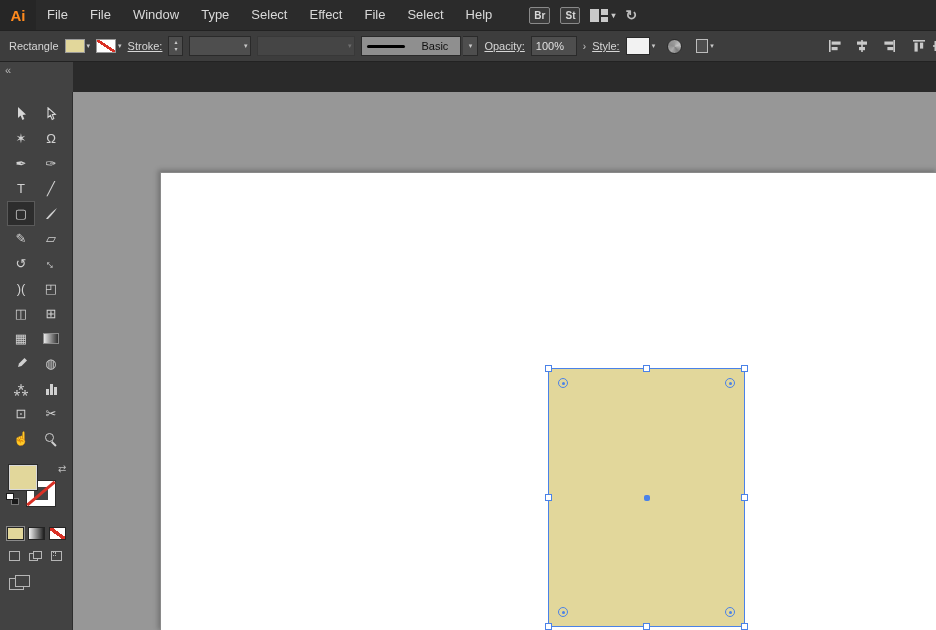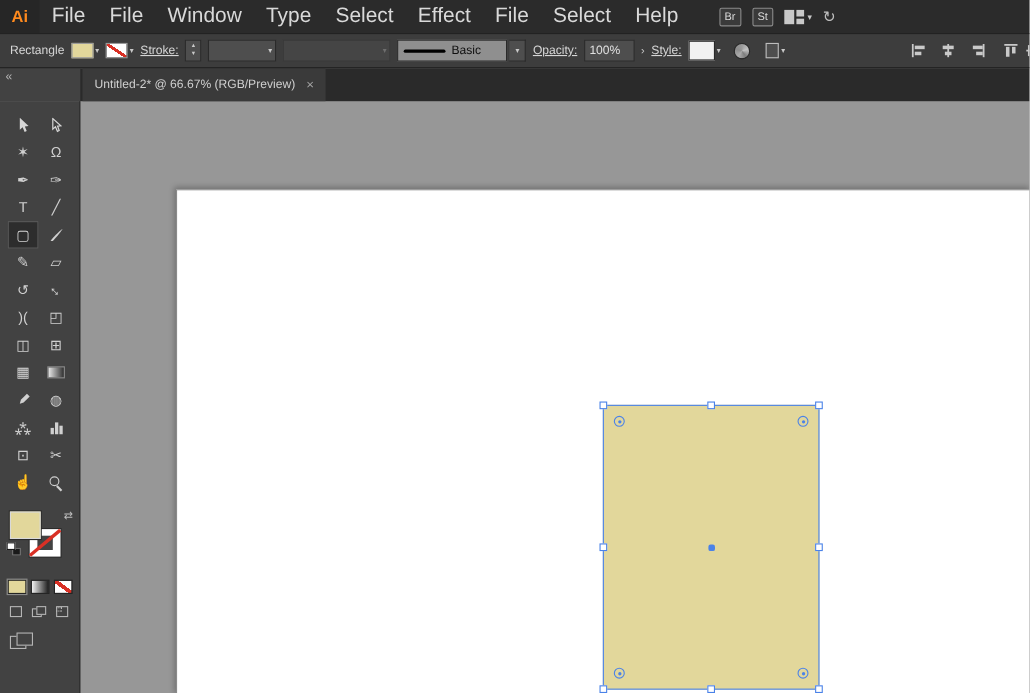--- a/index.html
+++ b/index.html
@@ -9,22 +9,22 @@
     background:#979797;
     font-family:"Liberation Sans", sans-serif;
     -webkit-font-smoothing:antialiased;
   }
 
   
   .menubar { position:absolute; top:0; left:0; right:0; height:30px; background:#2b2b2b;
              display:flex; align-items:center; z-index:10;text-align:center; }
   .logo { width:36px; height:30px; display:flex; align-items:center; justify-content:center;
           color:#ff8a1e; font-weight:bold; font-size:15px; background:#262626; }
-  .menu-item { padding:0 11px; height:30px; line-height:30px; color:#d9d9d9; font-size:19px; cursor:default; }
-  .mb-right { display:flex; align-items:center; margin-left:26px; gap:10px; }
+  .menu-item { padding:0 11px; height:30px; line-height:30px; color:#d9d9d9; font-size:13px; cursor:default; }
+  .mb-right { display:flex; align-items:center; margin-left:26px; gap:10px;font-weight:bold; }
   .mini-btn { border:1px solid #8a8a8a; color:#d9d9d9; font-size:10px; padding:2px 4px; border-radius:2px; background:#3a3a3a; }
   .workspace { display:flex; align-items:center; gap:3px; }
   .ws-grid { position:relative; width:18px; height:13px; }
   .ws-a { position:absolute; left:0; top:0; width:9px; height:13px; background:#c9c9c9; }
   .ws-b { position:absolute; right:0; top:0; width:7px; height:6px; background:#c9c9c9; }
   .ws-c { position:absolute; right:0; bottom:0; width:7px; height:5px; background:#c9c9c9; }
   .ws-chev { color:#c9c9c9; font-size:8px; }
   .syncicon { color:#bdbdbd; font-size:14px; }
 
   
@@ -41,21 +41,21 @@
   .chev { font-size:7px; color:#c9c9c9; }
   .stepper { width:15px; height:20px; background:#4e4e4e; border:1px solid #2a2a2a;
              display:flex; flex-direction:column; align-items:center; justify-content:center;
              font-size:6px; line-height:7px; color:#c9c9c9; }
   .dropdown { height:20px; background:#4e4e4e; border:1px solid #2a2a2a;
               display:flex; align-items:center; justify-content:flex-end; padding-right:3px; }
   .dd-strokew { width:62px; }
   .dd-disabled { width:98px; background:#454545; border-color:#383838; }
   .dd-disabled .chev { color:#6e6e6e; }
   .brush-combo { width:100px; height:20px; background:#8f8f8f; border:1px solid #2a2a2a;
-                 display:flex; align-items:center; gap:5px; padding:0 5px; color:#101010; }
+                 display:flex; align-items:center; gap:16px; padding:0 5px; color:#101010; }
   .brush-line { width:38px; height:3px; background:#000; border-radius:2px; }
   .brush-chev { width:15px; height:20px; background:#4e4e4e; border:1px solid #2a2a2a; border-left:none;
                 display:flex; align-items:center; justify-content:center; }
   .opacity-input { width:46px; height:20px; background:#4e4e4e; border:1px solid #2a2a2a;
                    display:flex; align-items:center; padding-left:4px; color:#e0e0e0; }
   .spin { color:#c9c9c9; font-size:10px; }
   .style-dd { width:24px; height:18px; background:#f2f2f2; border:1px solid #2a2a2a; }
   .recolor { width:15px; height:15px; border-radius:50%;
              background:conic-gradient(#9a9a9a,#c2c2c2,#7d7d7d,#ababab,#8d8d8d,#9a9a9a);
              border:1px solid #2a2a2a; margin-left:6px; }
@@ -236,24 +236,20 @@
       <rect x="1" y="6.2" width="12" height="1.6" fill="#c9c9c9"></rect>
       <rect x="2.5" y="2" width="3.2" height="10" fill="#c9c9c9"></rect>
       <rect x="8" y="4" width="3.2" height="6" fill="#c9c9c9"></rect>
     </svg>
   </div>
 </div>
 
 <div class="tabstrip">
   <div class="panel-head">
     <span>«</span>
-  </div>
-  <div class="doc-tab">
-    <span>Untitled-2* @ 66.67% (RGB/Preview)</span>
-    <span class="tab-close">×</span>
   </div>
 </div>
 
 <div class="toolbar">
   <div class="tools-grid">
     <div class="tool">
       <svg width="11" height="14" viewBox="0 0 11 14">
         <path d="M2 0 L2 11 L4.6 8.6 L6.4 13 L8.3 12.1 L6.6 7.9 L10 7.6 Z" fill="#d6d6d6"></path>
       </svg>
     </div>

